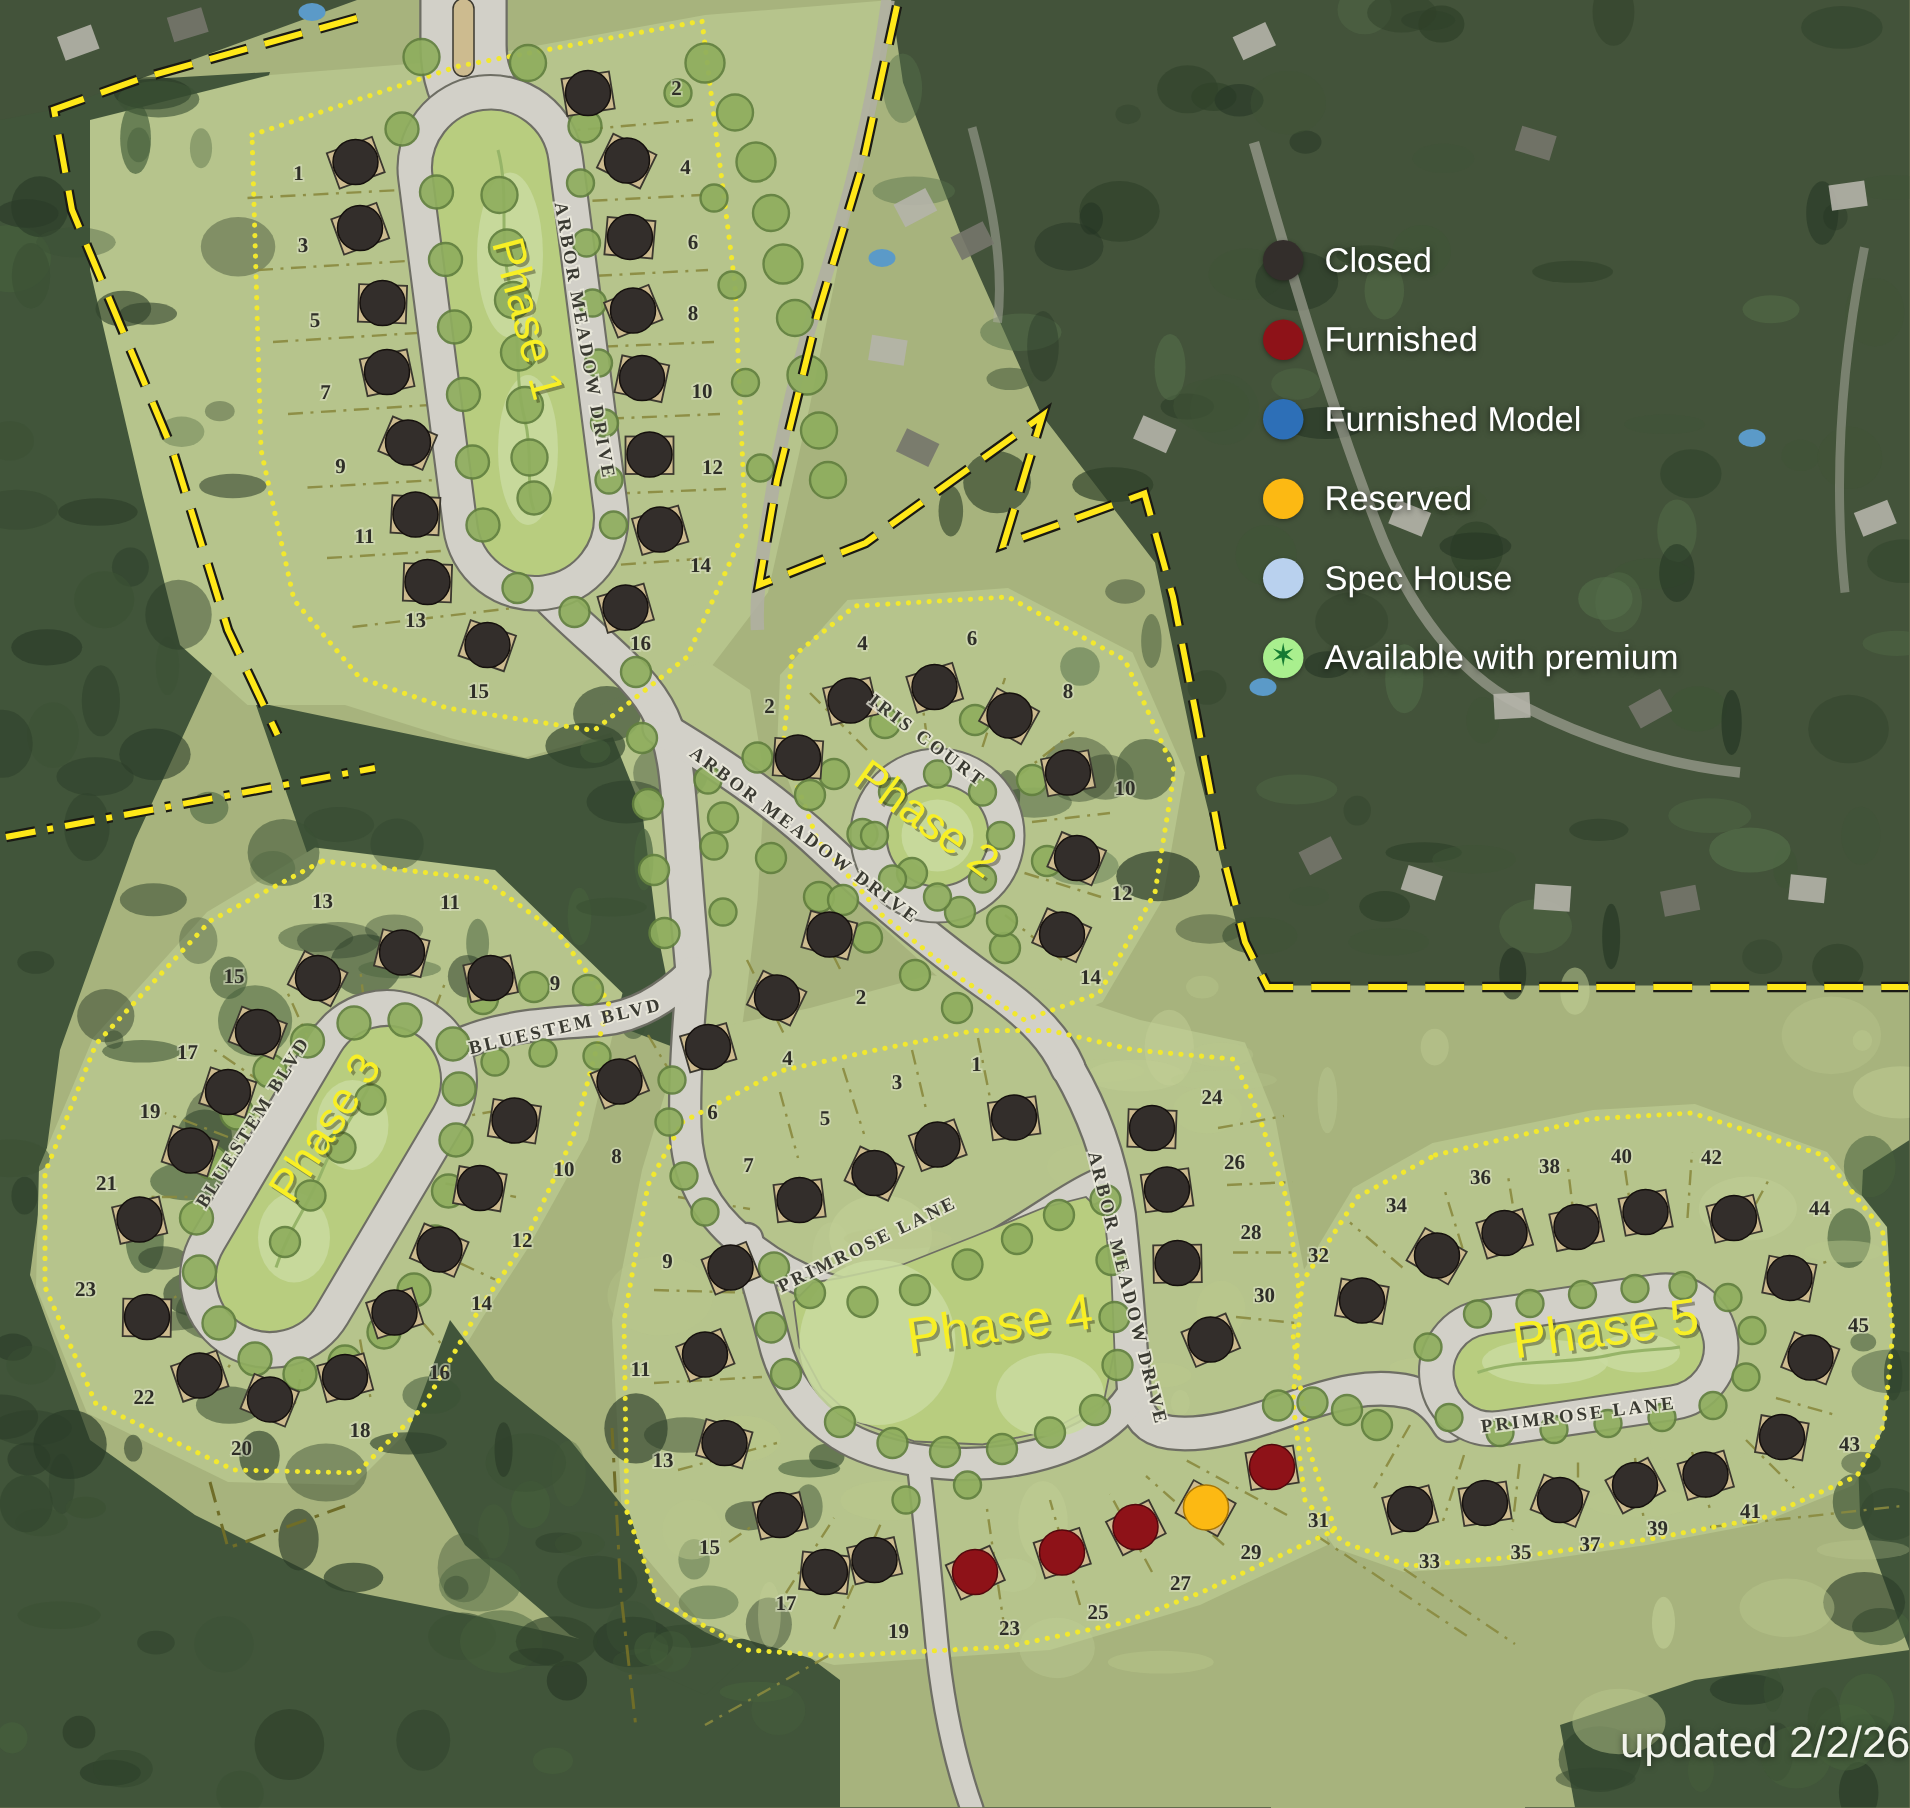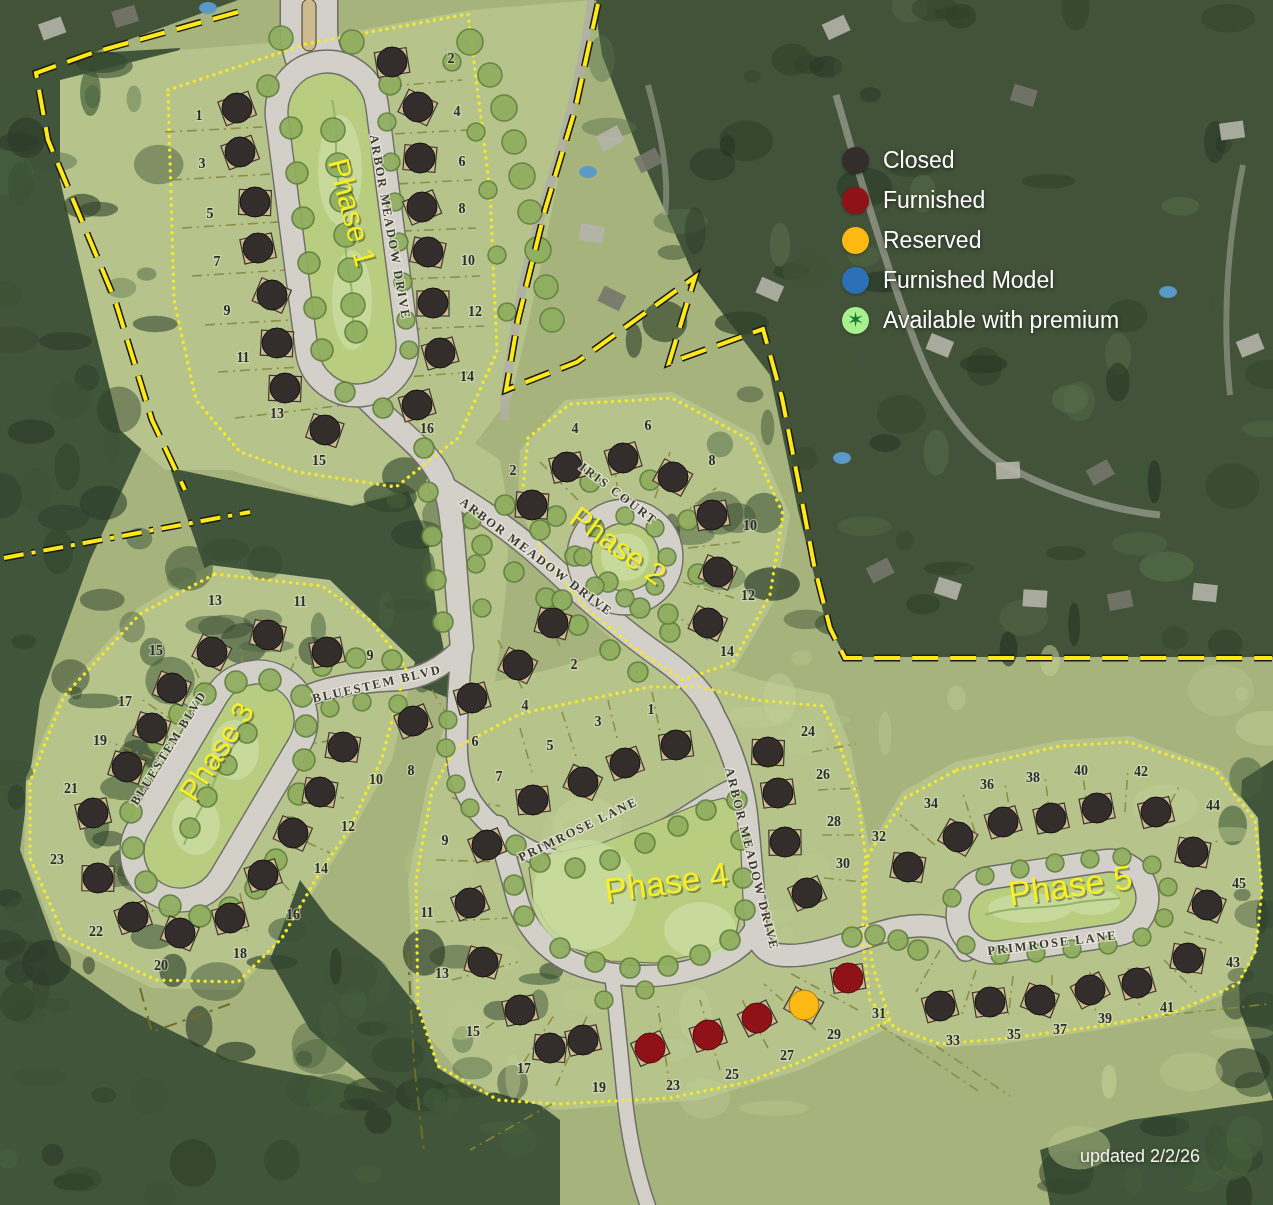--- a/index.html
+++ b/index.html
@@ -1,27 +1,27 @@
 <!DOCTYPE html>
 <html><head>
 <meta charset="utf-8">
 <style>
   html,body{margin:0;padding:0;background:#1c241c;}
   .stage{position:relative;width:1273px;height:1205px;overflow:hidden;
          font-family:"Liberation Sans",sans-serif;background:#a7b37d;}
   .stage svg{position:absolute;left:0;top:0;}
   .legend{position:absolute;left:842px;top:147px;display:flex;flex-direction:column;gap:13px;}
-  .legend-row{display:flex;align-items:center;height:27px;}
+  .legend-row{display:flex;align-items:center;height:27px;margin-top:13px;}
   .legend-dot{width:27px;height:27px;border-radius:50%;flex:0 0 27px;
               display:flex;align-items:center;justify-content:center;
               box-shadow:0 1px 3px rgba(0,0,0,.35);}
   .legend-dot .star{font-size:21px;line-height:21px;color:#157a33;transform:translateY(-1px);}
   .legend-label{margin-left:14px;color:#fff;font-size:23px;white-space:nowrap;
                 text-shadow:0 1px 4px rgba(0,0,0,.65);}
-  .updated{position:absolute;left:1080px;top:1146px;color:#f2f4ec;font-size:18px;
+  .updated{position:absolute;left:1080px;top:1146px;color:#f2f4ec;font-size:29px;
            text-shadow:0 1px 4px rgba(0,0,0,.5);white-space:nowrap;}
 </style>
 </head>
 <body>
 
 <div class="stage">
   <svg id="plan" width="1273" height="1205" viewBox="0 0 1273 1205">
       <rect x="0" y="0" width="1273" height="1205" fill="#a7b37d"></rect>
       <g>
         <polygon points="0,60 60,55 180,48 165,95 150,160 135,300 150,430 90,560 40,700 20,850 60,960 130,1010 230,1060 330,1080 420,1100 520,1090 560,1120 560,1205 0,1205 0,60" fill="#41553a"></polygon>
@@ -1070,26 +1070,30 @@
   <div class="legend" id="legend">
       <div class="legend-row">
         <div class="legend-dot" style="background: rgb(51, 46, 43);"></div>
         <div class="legend-label">Closed</div>
       </div>
       <div class="legend-row">
         <div class="legend-dot" style="background: rgb(142, 18, 24);"></div>
         <div class="legend-label">Furnished</div>
       </div>
       <div class="legend-row">
+        <div class="legend-dot" style="background: rgb(45, 111, 183);"></div>
+        <div class="legend-label">Furnished Model</div>
+      </div>
+      <div class="legend-row">
         <div class="legend-dot" style="background: rgb(252, 185, 19);"></div>
         <div class="legend-label">Reserved</div>
       </div>
       <div class="legend-row">
-        <div class="legend-dot" style="background: rgb(45, 111, 183);"></div>
-        <div class="legend-label">Furnished Model</div>
+        <div class="legend-dot" style="background: rgb(185, 209, 238);"></div>
+        <div class="legend-label">Spec House</div>
       </div>
       <div class="legend-row">
         <div class="legend-dot" style="background: rgb(169, 239, 142);">
           <span class="star" style="color: rgb(21, 122, 51);">✶</span>
         </div>
         <div class="legend-label">Available with premium</div>
       </div>
     </div>
   <div class="updated">updated 2/2/26</div>
 </div>

